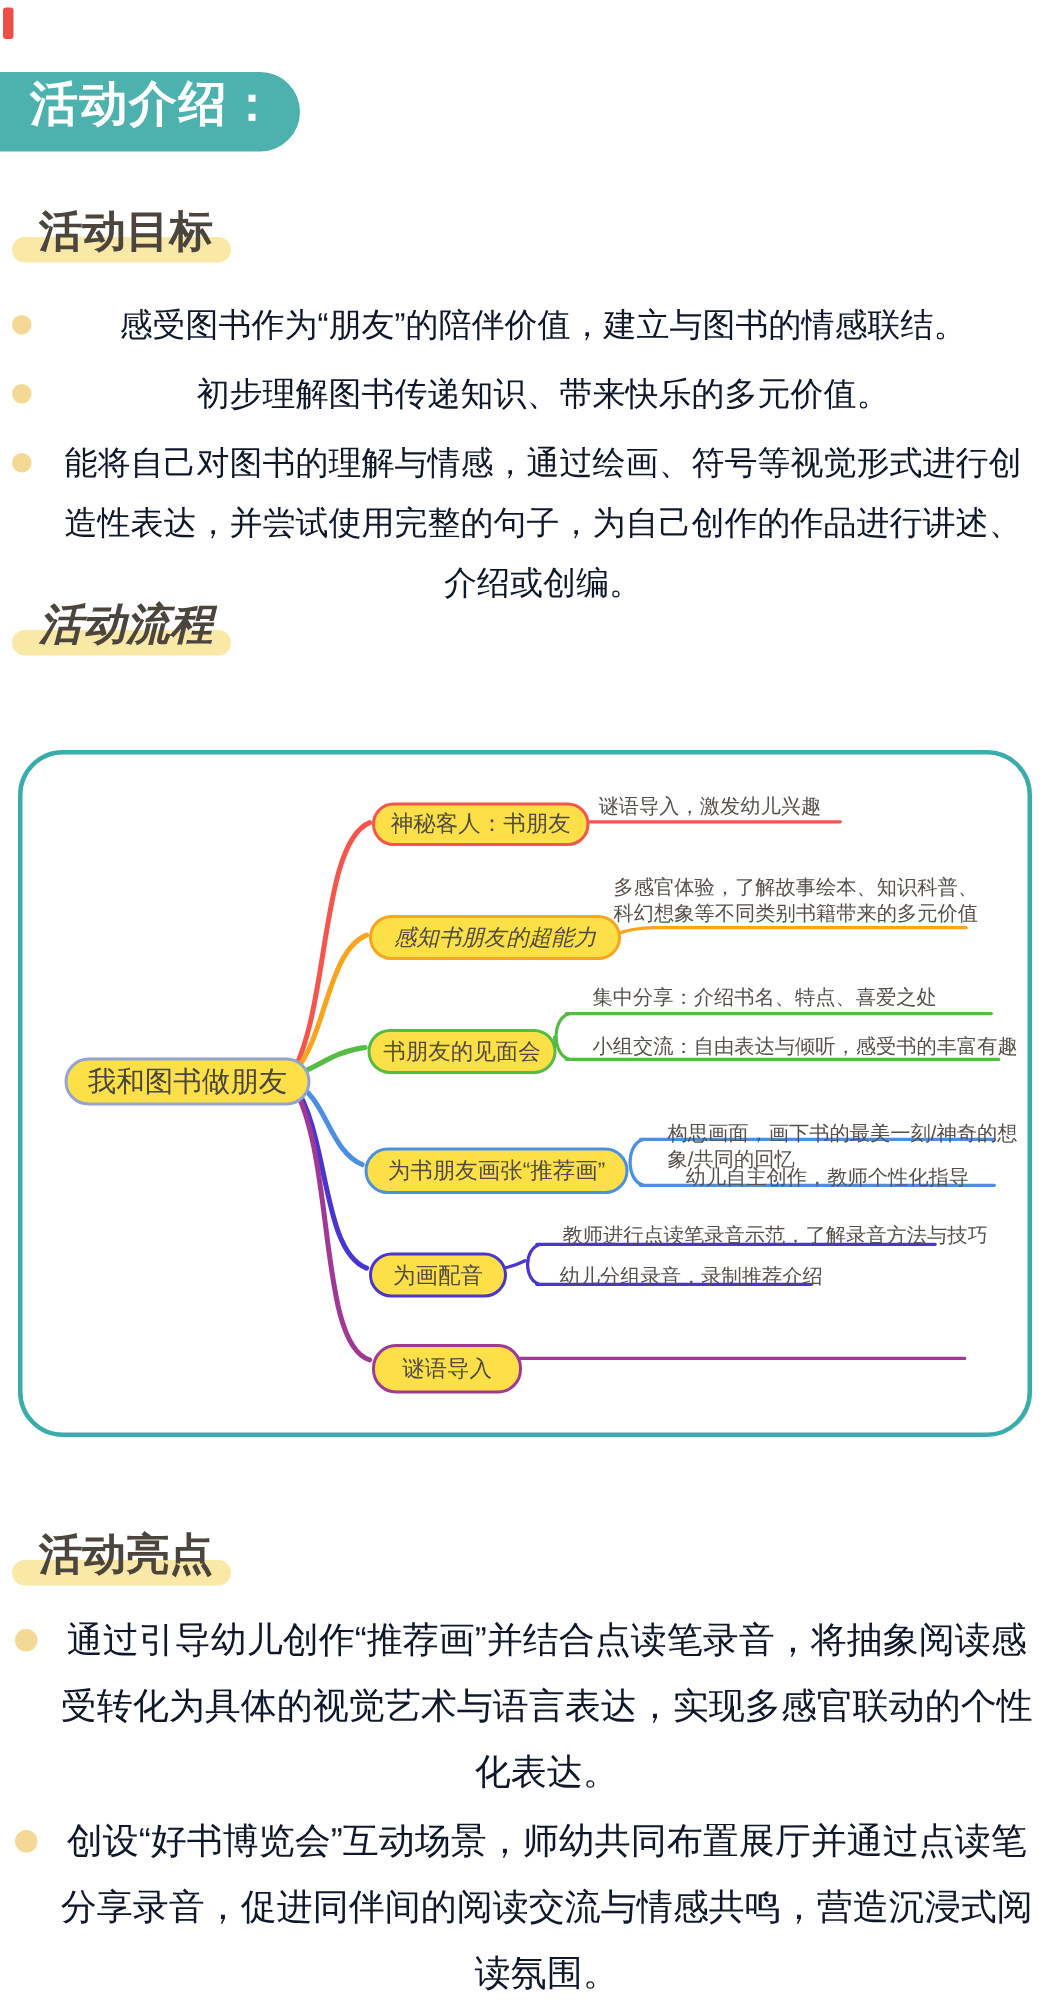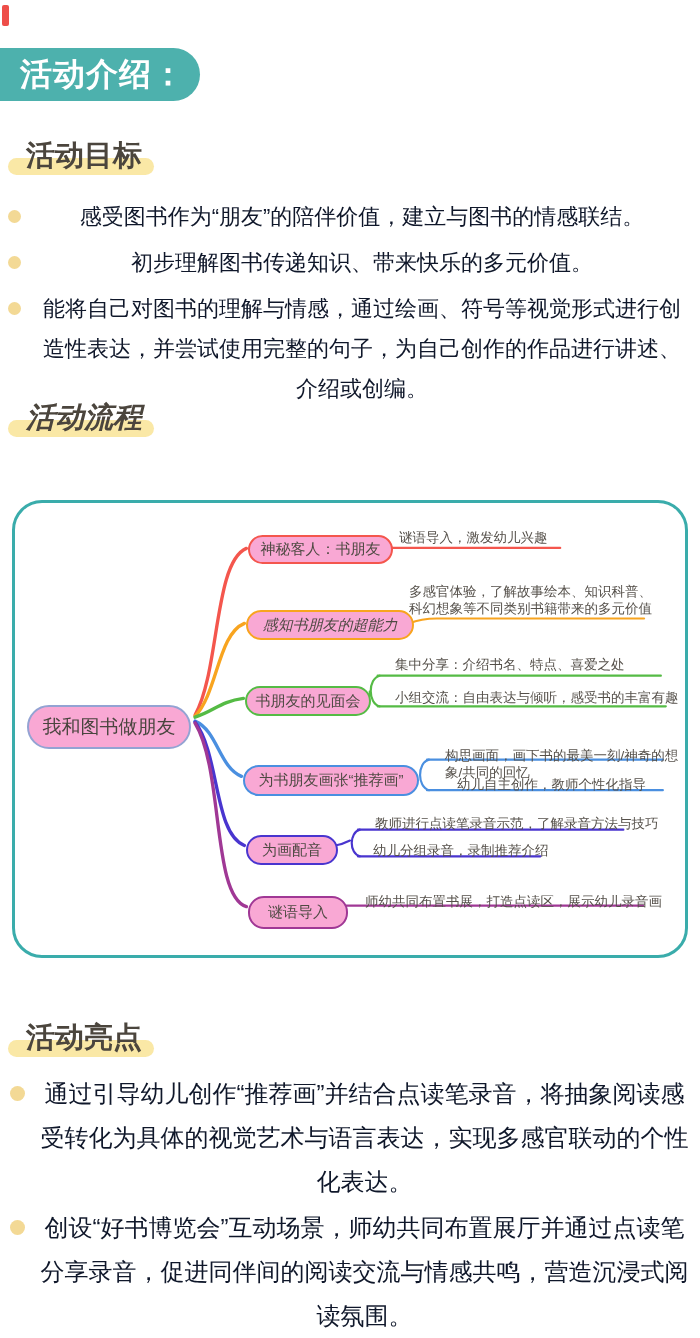--- a/index.html
+++ b/index.html
@@ -3,21 +3,21 @@
 <meta charset="utf-8">
 <style>
   * { margin:0; padding:0; box-sizing:border-box; }
   html,body { background:#fff; }
   body { font-family:"Liberation Sans","DejaVu Sans",sans-serif; }
   .page { position:relative; width:700px; height:1338px; background:#fff; overflow:hidden; }
 
   .red-dash { position:absolute; left:2px; top:5px; width:7px; height:21px; border-radius:2px; }
 
   .banner { position:absolute; left:0; top:48px; width:200px; height:53px;
-            border-radius:0 27px 27px 0; display:flex; align-items:center; }
+            border-radius:0 27px 27px 0; display:flex; }
   .banner .txt { color:#fff; font-size:32px; font-weight:700; padding-left:20px; letter-spacing:1px; }
 
   .sec-title { position:absolute; left:26px; font-size:29px; font-weight:700; color:#4b453d; line-height:34px; }
   .sec-title .bar { position:absolute; left:-18px; right:-12px; bottom:-3px; height:17px; border-radius:9px; z-index:0; }
   .sec-title .txt { position:relative; z-index:1; }
 
   .bullets { position:absolute; left:8px; width:682px; list-style:none; }
   .bullets li { position:relative; padding-left:26px; color:#0f172a; margin-bottom:6px;text-align:center; }
   .goals-list li { font-size:22px; line-height:40px; }
   .goals-list .dot { position:absolute; left:0; top:13px; width:13px; height:13px; border-radius:50%; }
@@ -25,21 +25,21 @@
   .hl-list li { padding-left:27px; font-size:24px; line-height:44px; margin-bottom:2px; }
   .hl-list .dot { position:absolute; left:0; top:14px; width:15px; height:15px; border-radius:50%; }
 
   .mindmap { position:absolute; left:12px; top:500px; width:676px; height:458px;
              border:3.5px solid #3aacab; border-radius:30px; background:#fff; }
   .mindmap svg { position:absolute; left:0; top:0; width:100%; height:100%; }
   .mindmap svg path { fill:none; stroke-linecap:round; }
   .fan { stroke-width:3.4; }
   .wire { stroke-width:2.2; }
 
-  .node { position:absolute; background:#f9a8d4; border-style:solid; display:flex;
+  .node { position:absolute; background:#fde047; border-style:solid; display:flex;
           align-items:center; justify-content:center; white-space:nowrap; color:#4f4a43; }
   .root-node { border-width:2.5px; border-radius:22px; font-size:19px; font-weight:400; color:#4a453f; }
   .bpill { border-width:2px; border-radius:16px; font-size:15px; }
   .leaf { position:absolute; font-size:13.5px; line-height:17px; color:#55504a; white-space:nowrap; }
   .leaf.wrap { white-space:normal; }
 </style>
 </head>
 <body>
 
 <div class="page">
@@ -99,38 +99,37 @@
       <path class="wire" d="M 416 291 H 655" style="stroke: rgb(74, 143, 224);"></path>
 
       <path class="wire" d="M 323 347 C 330 346, 334 344, 338 342" style="stroke: rgb(73, 53, 207);"></path>
       <path class="wire" d="M 348 331 C 337 334, 337 355, 348 358" style="stroke: rgb(73, 53, 207);"></path>
       <path class="wire" d="M 346 331 H 615" style="stroke: rgb(73, 53, 207);"></path>
       <path class="wire" d="M 346 358 H 531" style="stroke: rgb(73, 53, 207);"></path>
 
       <path class="wire" d="M 333 408 H 635" style="stroke: rgb(160, 56, 149);"></path>
     </svg>
 
-    <div class="node root-node" style="left: 12px; top: 202px; width: 164px; height: 44px; border-color: rgb(147, 163, 211);">我和图书做朋友</div>
+    <div class="node root-node" style="left: 28px; top: 202px; width: 164px; height: 32px; border-color: rgb(147, 163, 211);">我和图书做朋友</div>
 
     <div class="node bpill" style="left: 233px; top: 32px; width: 145px; height: 29px; border-color: rgb(244, 86, 77);">神秘客人：书朋友</div>
     <div class="node bpill" style="left: 231px; top: 107px; width: 168px; height: 30px; border-color: rgb(248, 164, 31); font-style: italic;">感知书朋友的超能力</div>
     <div class="node bpill" style="left: 230px; top: 183px; width: 126px; height: 30px; border-color: rgb(85, 187, 69);">书朋友的见面会</div>
     <div class="node bpill" style="left: 228px; top: 262px; width: 176px; height: 31px; border-color: rgb(74, 143, 224);">为书朋友画张“推荐画”</div>
     <div class="node bpill" style="left: 231px; top: 332px; width: 92px; height: 30px; border-color: rgb(73, 53, 207);">为画配音</div>
     <div class="node bpill" style="left: 233px; top: 393px; width: 100px; height: 33px; border-color: rgb(160, 56, 149);">谜语导入</div>
 
     <div class="leaf" style="left:384px; top:26px;">谜语导入，激发幼儿兴趣</div>
     <div class="leaf wrap" style="left:394px; top:80px; width:252px;">多感官体验，了解故事绘本、知识科普、科幻想象等不同类别书籍带来的多元价值</div>
     <div class="leaf" style="left:380px; top:153px;">集中分享：介绍书名、特点、喜爱之处</div>
     <div class="leaf" style="left:380px; top:186px;">小组交流：自由表达与倾听，感受书的丰富有趣</div>
     <div class="leaf wrap" style="left:430px; top:244px; width:244px;">构思画面，画下书的最美一刻/神奇的想象/共同的回忆</div>
     <div class="leaf" style="left:442px; top:273px;">幼儿自主创作，教师个性化指导</div>
     <div class="leaf" style="left:360px; top:312px;">教师进行点读笔录音示范，了解录音方法与技巧</div>
     <div class="leaf" style="left:358px; top:339px;">幼儿分组录音，录制推荐介绍</div>
-    <div class="leaf" style="left:350px; top:390px;">师幼共同布置书展，打造点读区，展示幼儿录音画</div>
   </div>
 
   <div class="sec-title" style="top:1020px;">
     <span class="bar" style="background-color: rgb(250, 232, 166);"></span>
     <span class="txt">活动亮点</span>
   </div>
 
   <ul class="bullets hl-list" style="top:1072px;">
     <li>
       <span class="dot" style="background-color: rgb(243, 217, 149);"></span>

